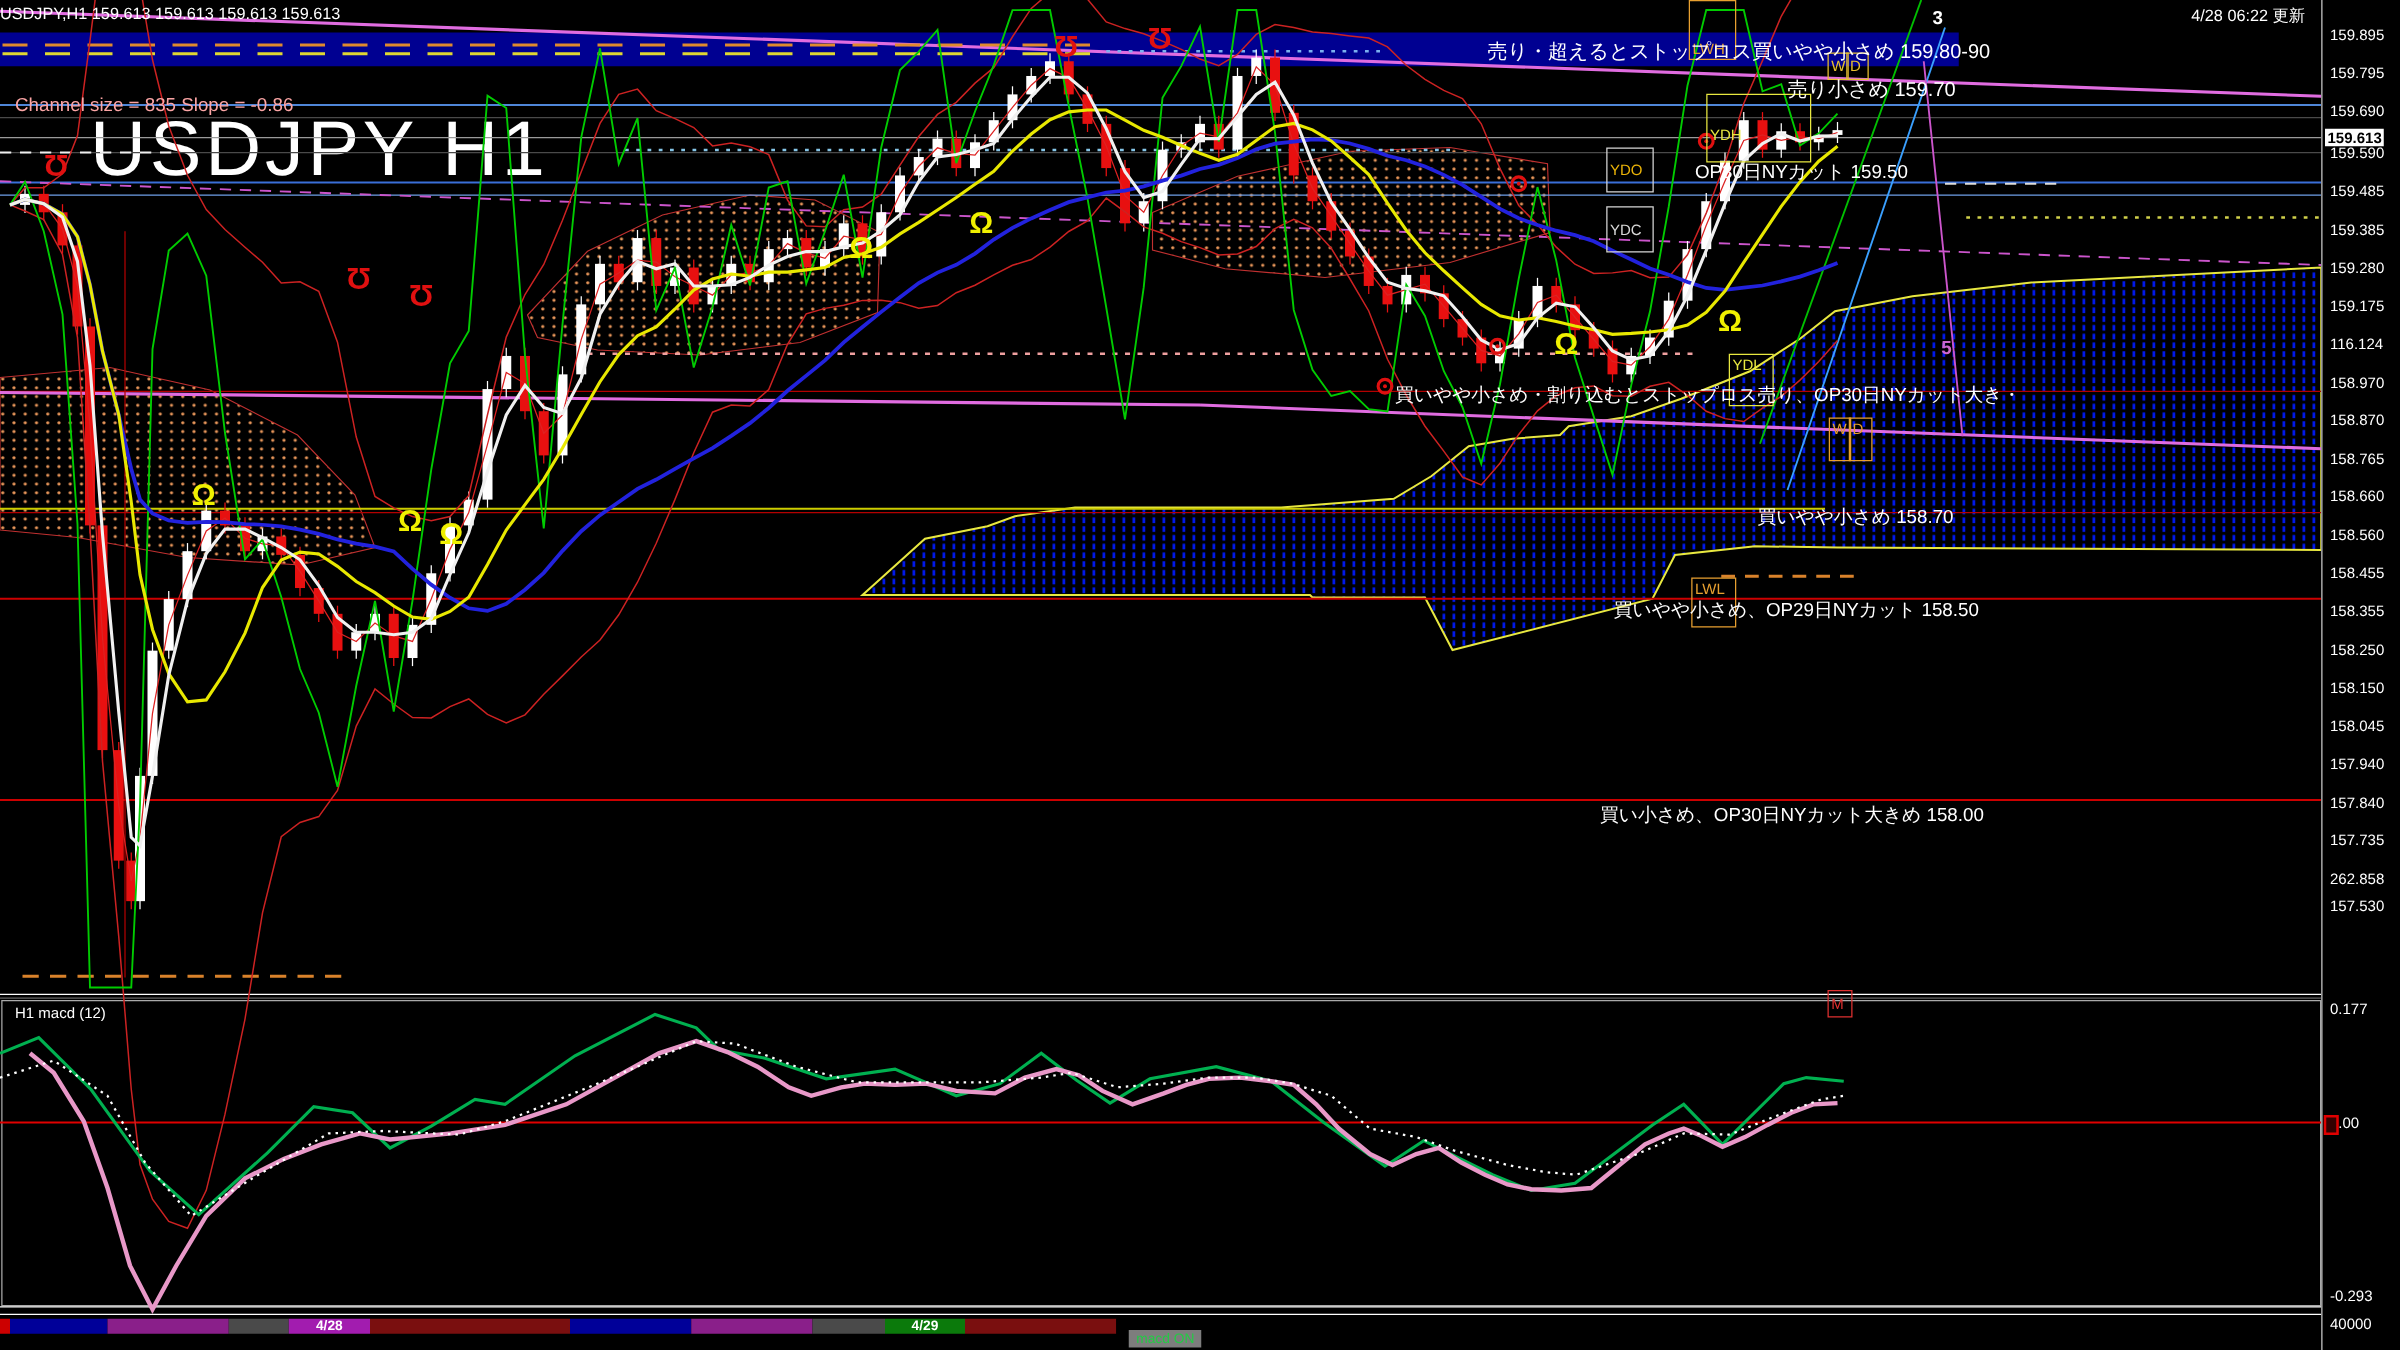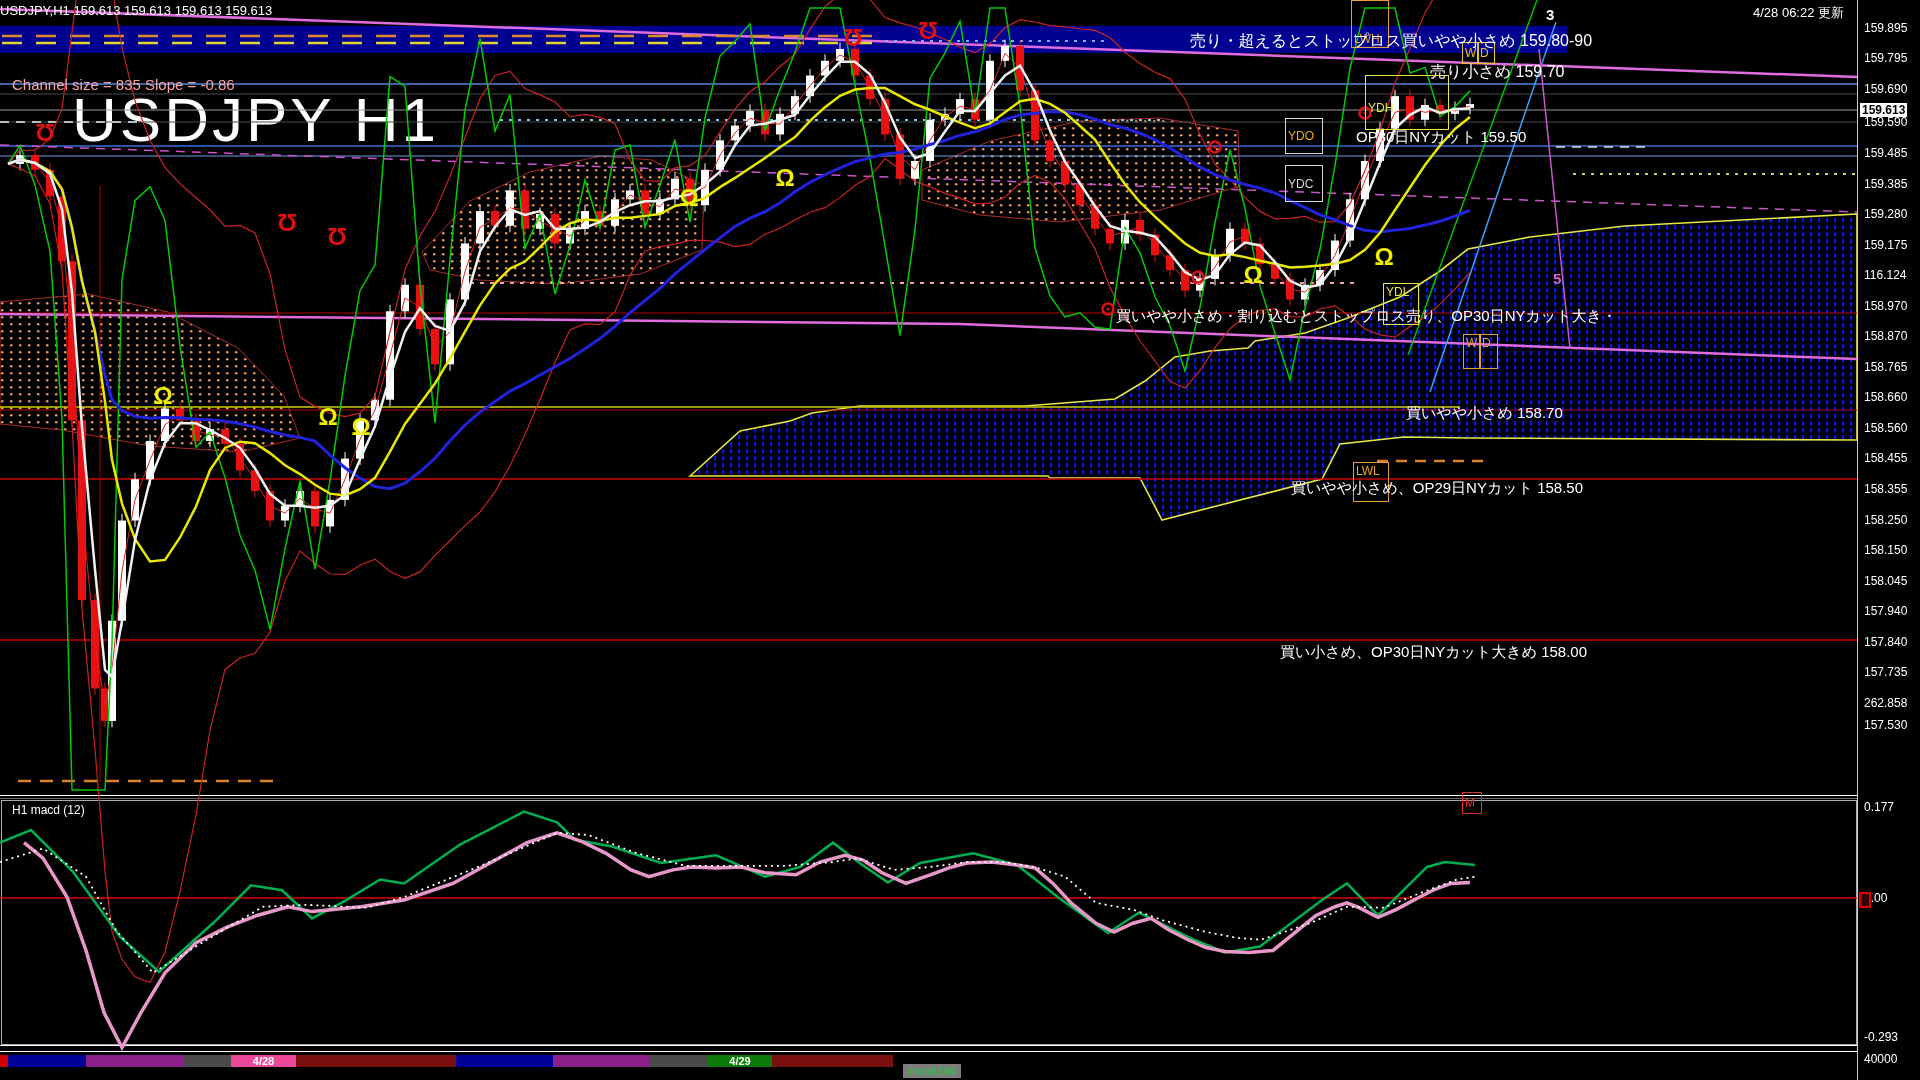--- a/index.html
+++ b/index.html
@@ -380,21 +380,21 @@
   <div class="abs sepline" style="left:0;top:1051px;width:1857px;height:1px;"></div>
 
   <div id="macd-label" class="abs" style="left:12px;top:803px;">H1  macd (12)</div>
   <div id="macd-on" class="abs" style="left:903px;top:1064px;">macd ON</div>
 
   <div id="sessionbar" class="abs">
       <div class="seg" style="left: 0px; width: 8px; background: rgb(204, 0, 0);"></div>
       <div class="seg" style="left: 8px; width: 78px; background: rgb(0, 0, 153);"></div>
       <div class="seg" style="left: 86px; width: 97px; background: rgb(138, 31, 138);"></div>
       <div class="seg" style="left: 183px; width: 48px; background: rgb(74, 74, 74);"></div>
-      <div class="seg" style="left: 231px; width: 65px; background: #ec4899;">
+      <div class="seg" style="left: 231px; width: 65px; background: #a21caf;">
         <b>4/28</b>
       </div>
       <div class="seg" style="left: 296px; width: 160px; background: rgb(122, 15, 15);"></div>
       <div class="seg" style="left: 456px; width: 97px; background: rgb(0, 0, 153);"></div>
       <div class="seg" style="left: 553px; width: 97px; background: rgb(138, 31, 138);"></div>
       <div class="seg" style="left: 650px; width: 58px; background: rgb(74, 74, 74);"></div>
       <div class="seg" style="left: 708px; width: 64px; background: rgb(11, 122, 11);">
         <b>4/29</b>
       </div>
       <div class="seg" style="left: 772px; width: 121px; background: rgb(122, 15, 15);"></div>

